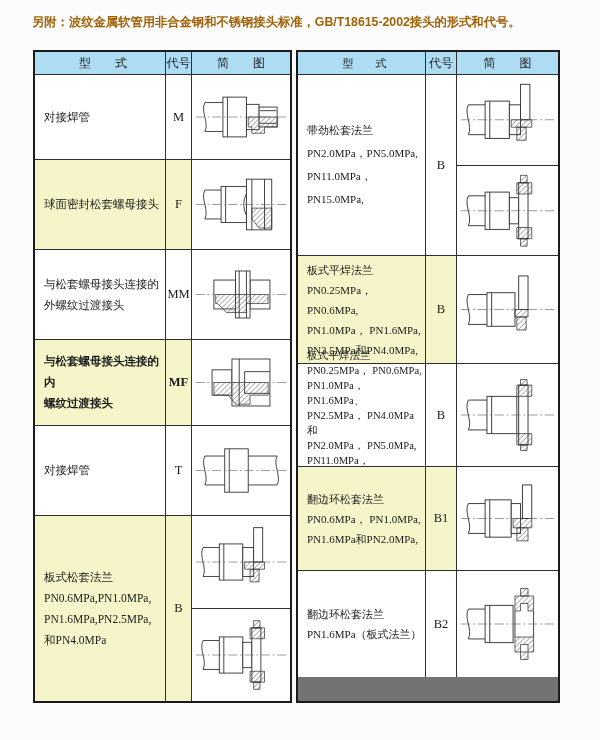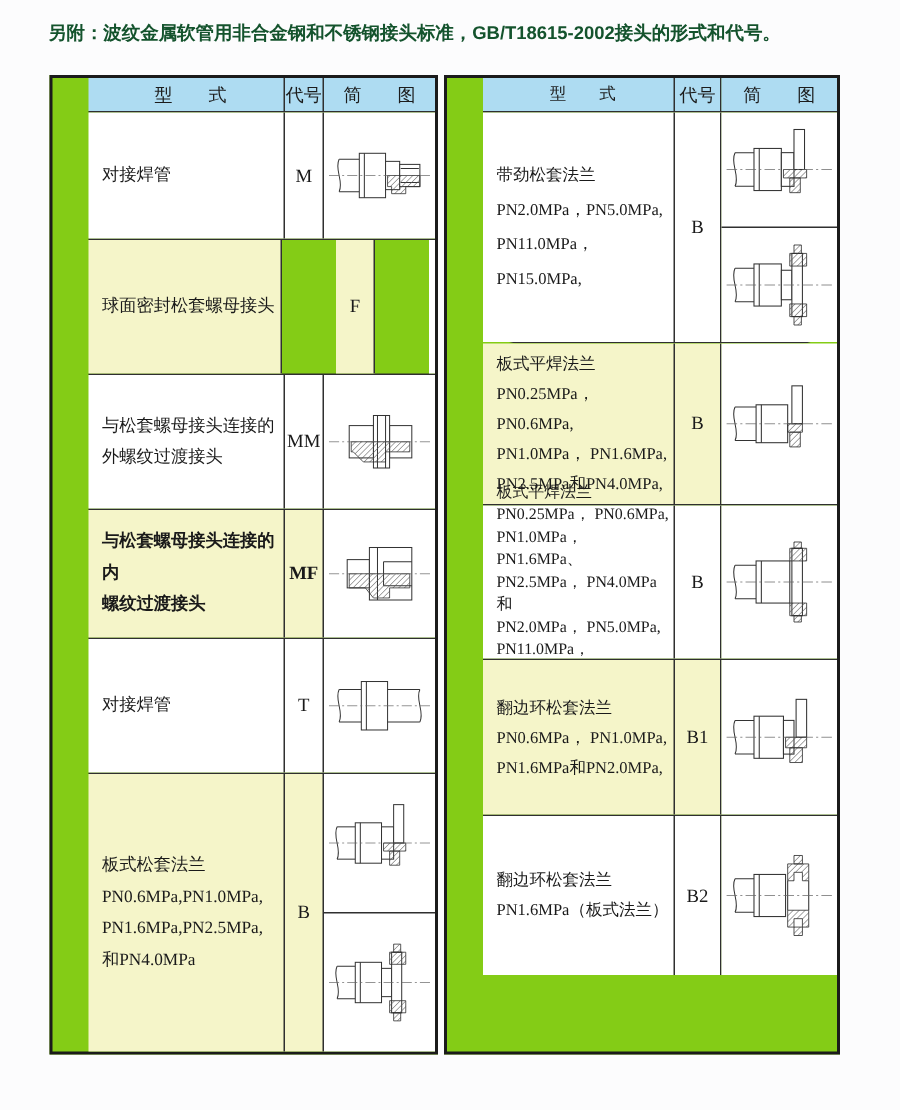--- a/index.html
+++ b/index.html
@@ -5,24 +5,24 @@
   html,body{margin:0;padding:0;}
   body{
     width:600px;height:740px;position:relative;
     background:#fcfcfd;
     font-family:"Liberation Serif", serif;
     color:#1a1a1a;
   }
   .title{
     position:absolute;left:32px;top:14px;width:560px;
     font-family:"Liberation Sans", sans-serif;
-    font-weight:bold;font-size:12.3px;color:#14532d;white-space:nowrap;
+    font-weight:bold;font-size:12.3px;color:#a16207;white-space:nowrap;
   }
   .tables{position:absolute;left:33px;top:50px;display:flex;gap:4px;}
-  .jtable{border:2px solid #1b1b1b;background:#84cc16;box-sizing:border-box;padding-left:24px;}
+  .jtable{border:2px solid #1b1b1b;background:#737373;box-sizing:border-box;}
   .t-left{width:259px;}
   .t-right{width:264px;}
   .row{display:flex;border-bottom:1px solid #2f2f2f;box-sizing:border-box;}
   .row:last-child{border-bottom:none;}
   .cell{border-right:1px solid #2f2f2f;box-sizing:border-box;background:#fff;}
   .cell:last-child{border-right:none;}
   .row.header{height:23px;}
   .header .cell{
     background:#aedcf2;display:flex;align-items:center;justify-content:center;
     font-size:12px;color:#1c1c1c;
@@ -78,21 +78,21 @@
               <rect x="58" y="26" width="14" height="28" fill="#fff" stroke="#333" stroke-width="1"></rect>
               <rect x="72" y="29" width="20" height="22" fill="#fff" stroke="#333" stroke-width="1"></rect>
               <line x1="73" y1="33" x2="91" y2="33" stroke="#333" stroke-width="1"></line>
               <line x1="73" y1="47" x2="91" y2="47" stroke="#333" stroke-width="1"></line>
               <path d="M60 40 H92 V51 H78 V58 H64 V51 H60 Z" fill="url(#h1)" stroke="#333" stroke-width="0.8"></path>
               <line x1="2" y1="40" x2="102" y2="40" stroke="#666" stroke-width="0.7" stroke-dasharray="10 3 2 3"></line>
             </svg>
           </div>
         </div>
       </div>
-      <div class="row" style="height: 90px; gap: 36px;">
+      <div class="row" style="height: 90px;">
         <div class="cell type hl">
           <div class="">球面密封松套螺母接头</div>
         </div>
         <div class="cell code hl">F</div>
         <div class="cell diagram">
           <div class="dcell">
             <svg viewBox="0 0 104 80" preserveAspectRatio="xMidYMid meet">
     <defs>
                 <pattern id="h2" patternUnits="userSpaceOnUse" width="4" height="4" patternTransform="rotate(45)">
       <line x1="0" y1="0" x2="0" y2="4" stroke="#555" stroke-width="1"></line>
@@ -241,21 +241,21 @@
           </div>
         </div>
       </div>
     </div>
     <div class="jtable t-right">
       <div class="row header">
         <div class="cell type">型　　式</div>
         <div class="cell code">代号</div>
         <div class="cell diagram">简　　图</div>
       </div>
-      <div class="row" style="height: 154px; border-radius: 24px;">
+      <div class="row" style="height: 181px;">
         <div class="cell type">
           <div class="">带劲松套法兰</div>
           <div class="">PN2.0MPa，PN5.0MPa,</div>
           <div class="">PN11.0MPa， PN15.0MPa,</div>
         </div>
         <div class="cell code">B</div>
         <div class="cell diagram">
           <div class="dcell">
             <svg viewBox="0 0 104 80" preserveAspectRatio="xMidYMid meet">
     <defs>

